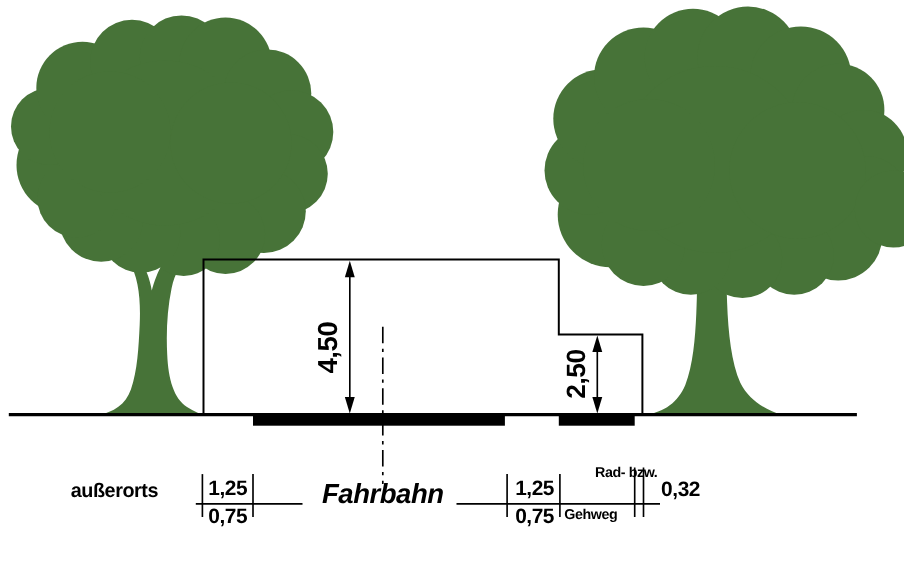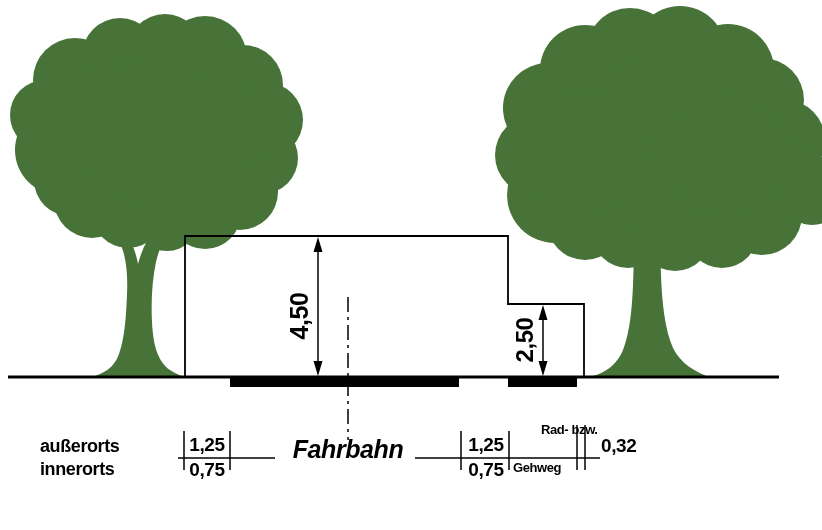--- a/index.html
+++ b/index.html
@@ -3,21 +3,21 @@
 <meta charset="utf-8">
 <style>
   html,body{margin:0;padding:0;background:#fff;}
   #stage{position:relative;width:822px;height:530px;background:#ffffff;overflow:hidden;
          font-family:"Liberation Sans",sans-serif;}
   #stage svg{position:absolute;left:0;top:0;}
   .label{position:absolute;font-family:"Liberation Sans",sans-serif;font-weight:bold;
          color:#000;white-space:nowrap;letter-spacing:-0.4px;}
   .ctr{transform:translateX(-50%);}
   .rot{transform:translate(-50%,-50%) rotate(-90deg);}
-  .rt{text-align:left;}
+  .rt{text-align:center;}
 </style>
 </head>
 <body>
 
 <div id="stage">
 
   <svg width="822" height="530" viewBox="0 0 822 530">
 
     <g fill="#477338">
       <g>
@@ -127,21 +127,20 @@
       <polygon points="543,305 538.5,320 547.5,320"></polygon>
       <polygon points="543,376 538.5,361 547.5,361"></polygon>
     </g>
   </svg>
 
   <div class="label rot" style="left:299px;top:316px;font-size:25px;">4,50</div>
 
   <div class="label rot" style="left:525px;top:340px;font-size:24px;">2,50</div>
 
   <div class="label rt" style="left:40px;top:436px;width:128px;font-size:18px;line-height:20px;">außerorts</div>
-  <div class="label rt" style="left:40px;top:459px;width:128px;font-size:18px;line-height:20px;">innerorts</div>
 
   <div class="label ctr" style="left:207px;top:434px;font-size:19px;line-height:21px;">1,25</div>
   <div class="label ctr" style="left:207px;top:459px;font-size:19px;line-height:21px;">0,75</div>
 
   <div class="label ctr" style="left:348px;top:438px;font-size:25px;line-height:22px;font-style:italic;">Fahrbahn</div>
 
   <div class="label ctr" style="left:486px;top:434px;font-size:19px;line-height:21px;">1,25</div>
   <div class="label ctr" style="left:486px;top:459px;font-size:19px;line-height:21px;">0,75</div>
 
   <div class="label" style="left:541px;top:423px;font-size:13px;line-height:14px;">Rad- bzw.</div>

